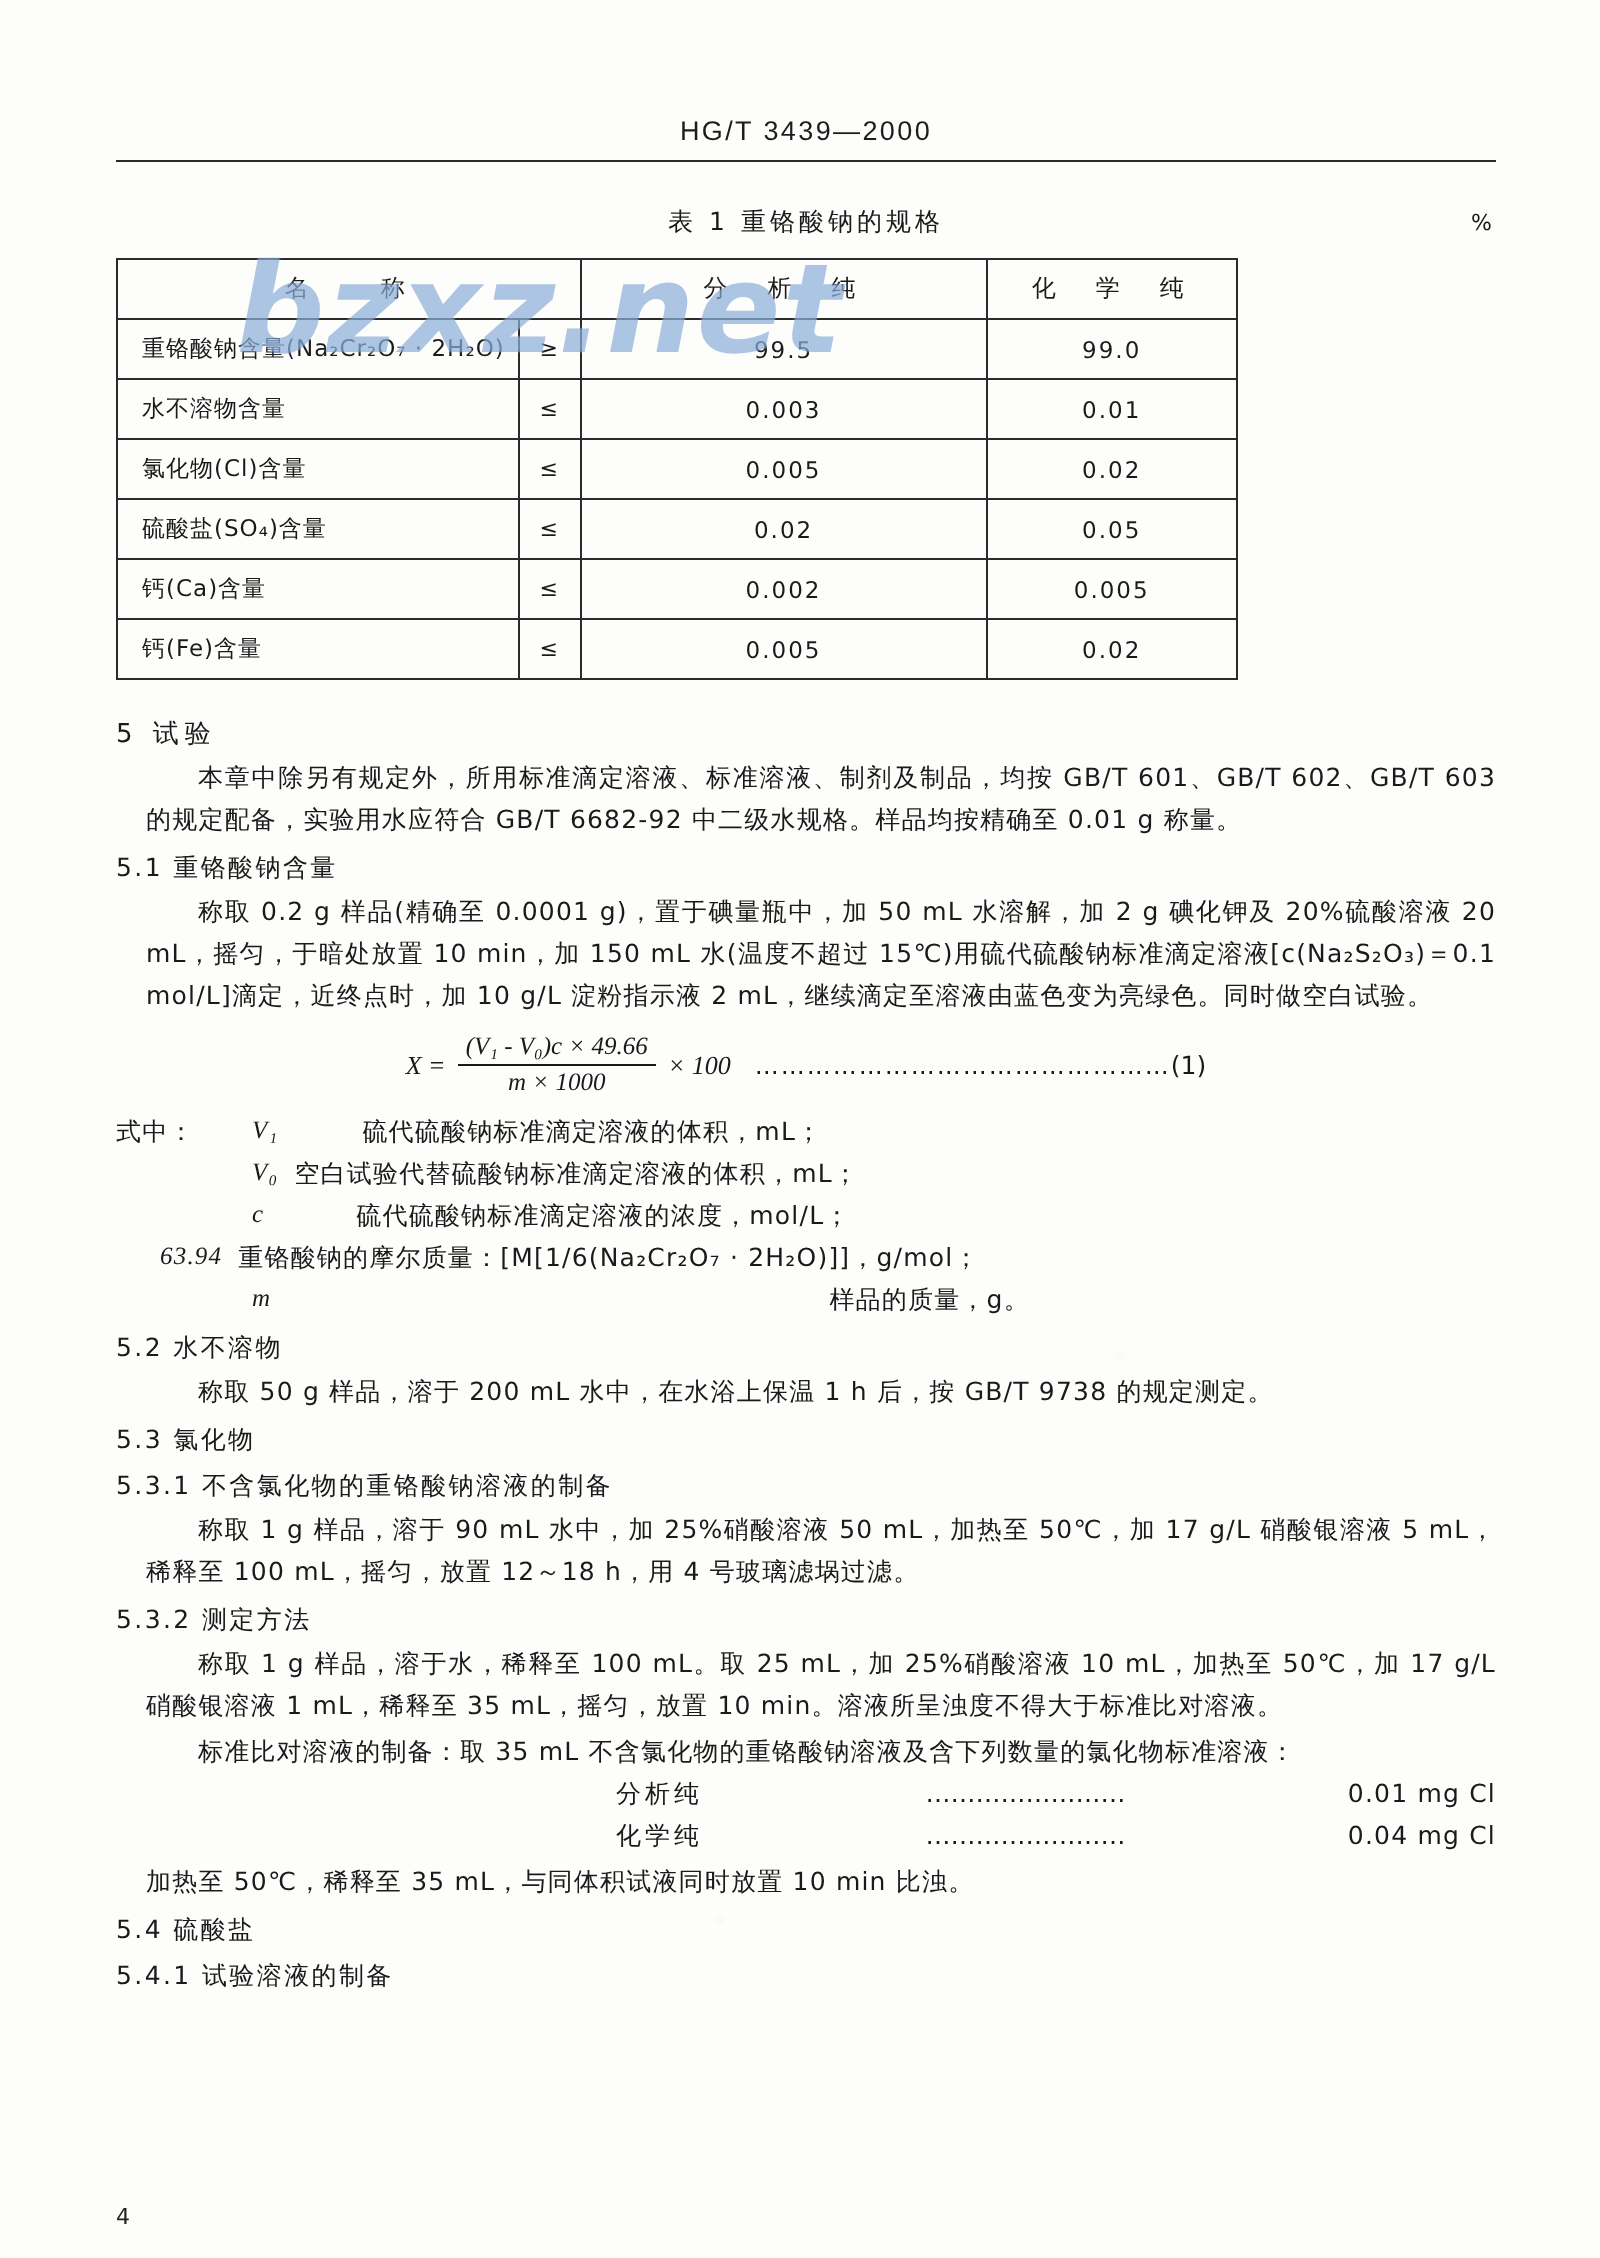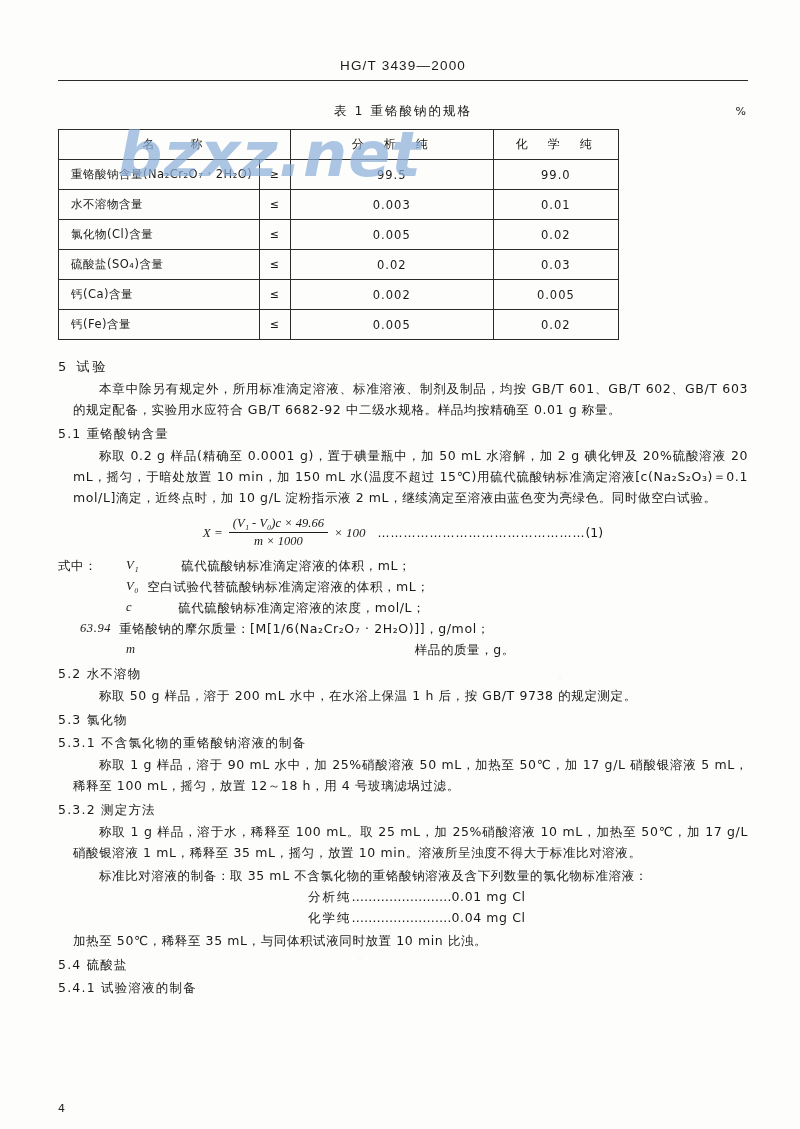--- a/index.html
+++ b/index.html
@@ -188,20 +188,21 @@
   .ind2 { padding-left: 68px; }
 
   
   .leader {
     display: flex;
     align-items: baseline;
     font-size: 12.5px;
     letter-spacing: 0.6px;
     padding-left: 250px;
     line-height: 21px;
+    justify-content: space-between;
   }
   .leader .lbl { white-space: nowrap; letter-spacing: 2px; }
   .leader .dd {
     flex: 0 0 auto;
     white-space: nowrap;
     overflow: hidden;
     letter-spacing: 0;
   }
   .leader .val { white-space: nowrap; }
 
@@ -277,21 +278,21 @@
         <tr>
           <td class="name">氯化物(Cl)含量</td>
           <td class="op">≤</td>
           <td>0.005</td>
           <td>0.02</td>
         </tr>
         <tr>
           <td class="name">硫酸盐(SO₄)含量</td>
           <td class="op">≤</td>
           <td>0.02</td>
-          <td>0.03</td>
+          <td>0.05</td>
         </tr>
         <tr>
           <td class="name">钙(Ca)含量</td>
           <td class="op">≤</td>
           <td>0.002</td>
           <td>0.005</td>
         </tr>
         <tr>
           <td class="name">钙(Fe)含量</td>
           <td class="op">≤</td>

